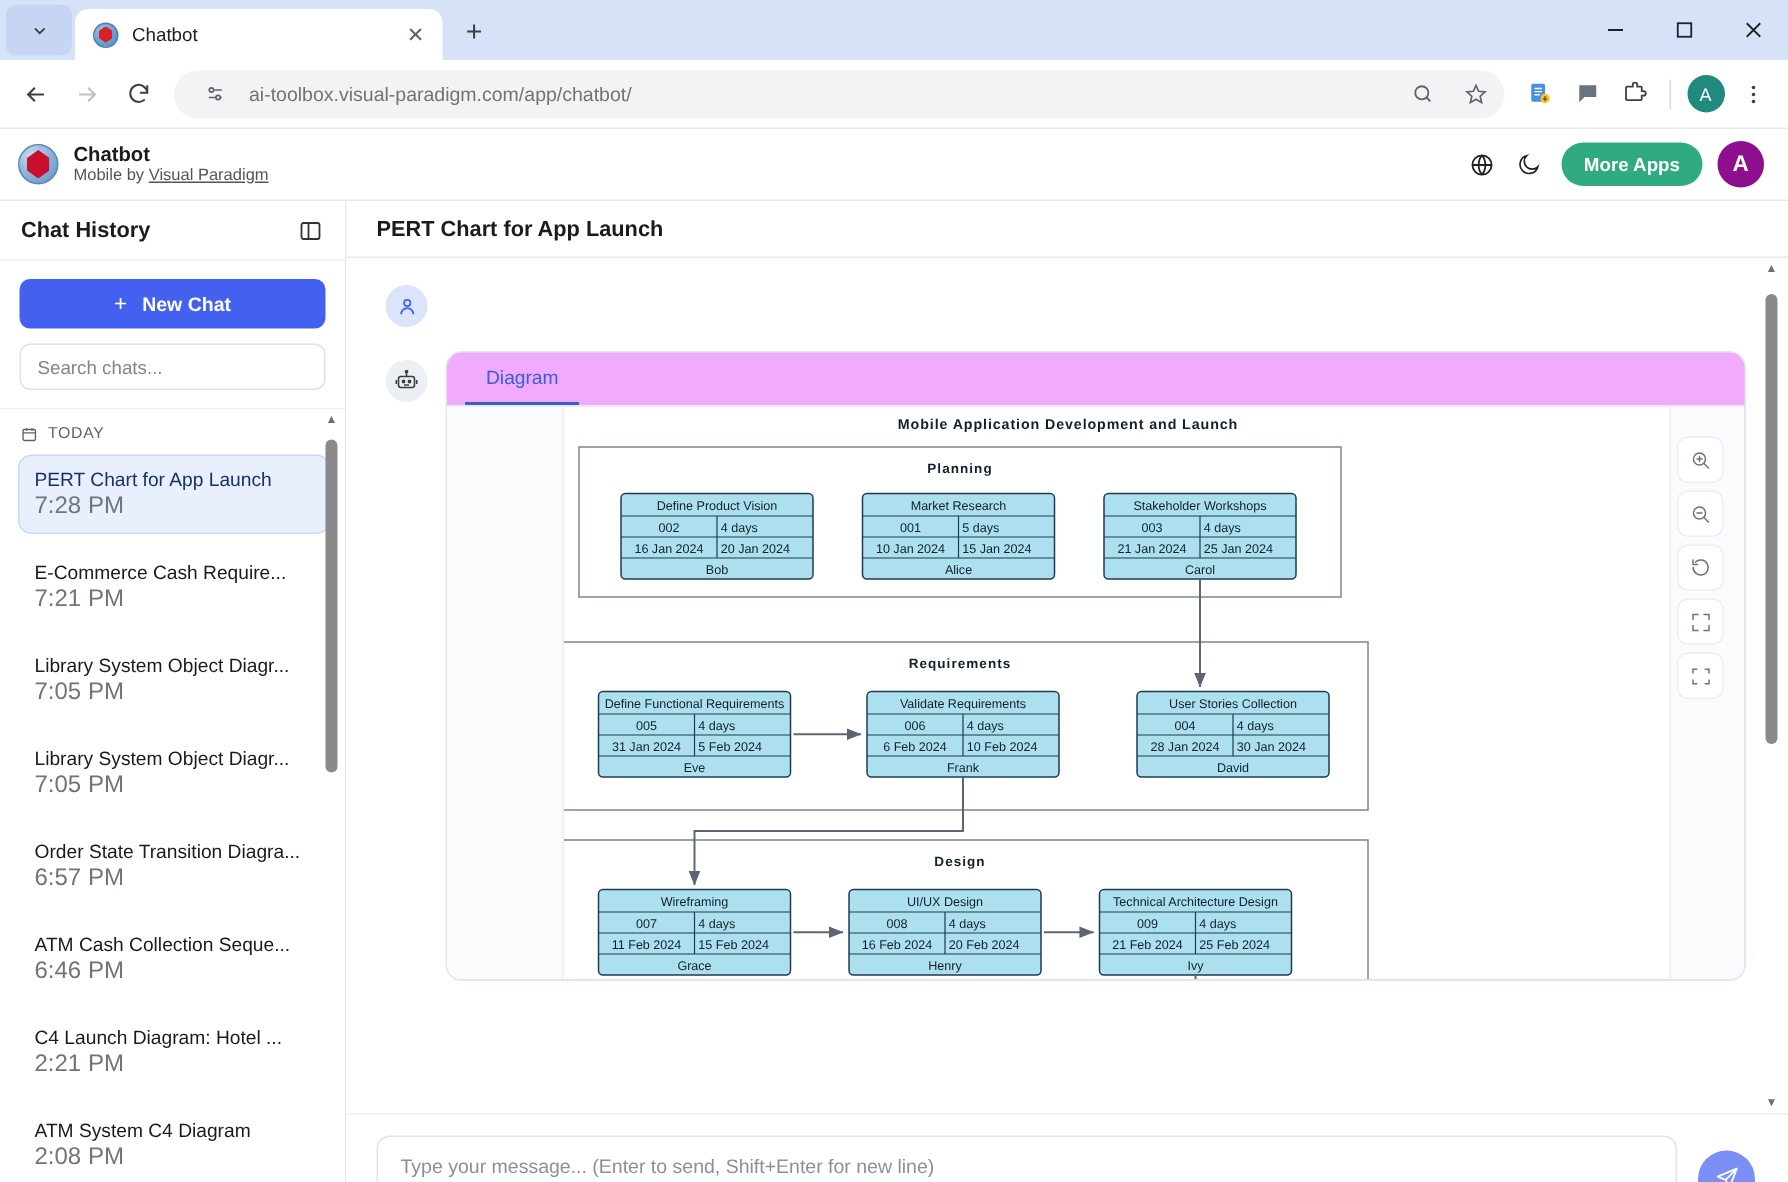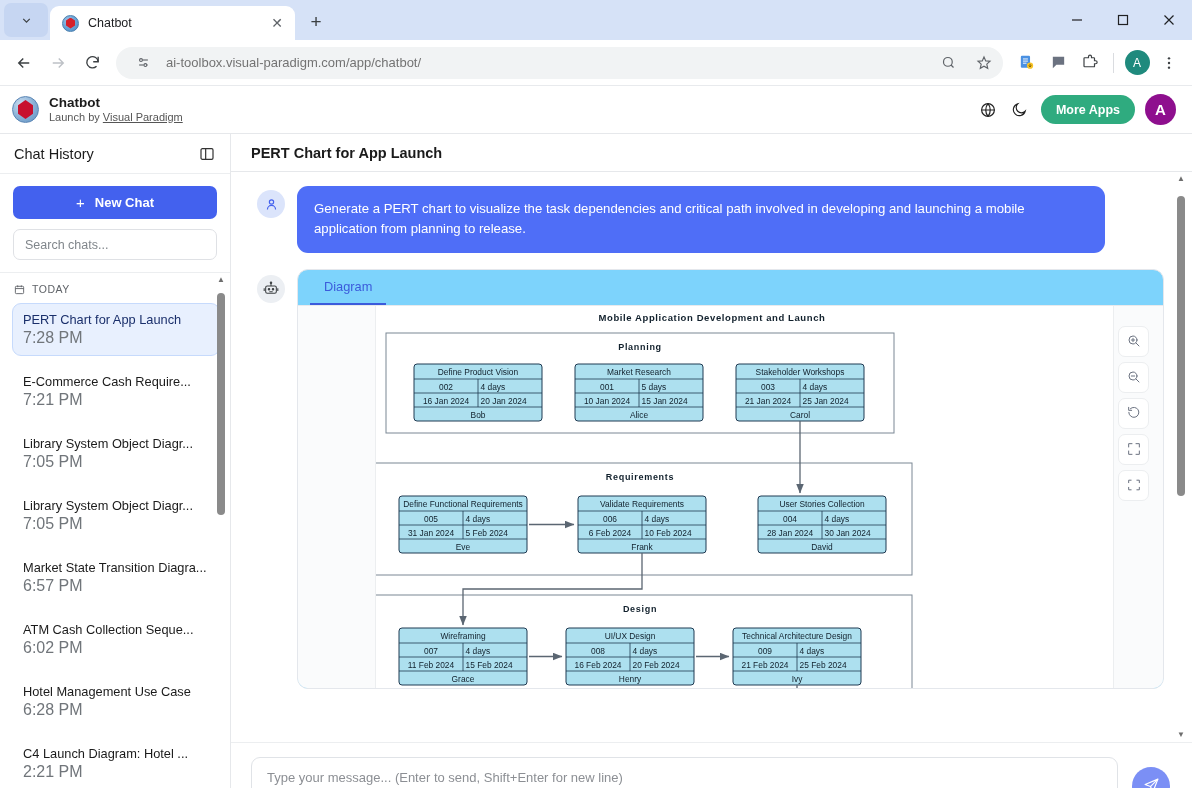--- a/index.html
+++ b/index.html
@@ -125,21 +125,21 @@
 
   
   .sidebar {
     width: 231px; flex: 0 0 231px; background: #fff;
     border-right: 1px solid #e6e8eb; display: flex; flex-direction: column;
   }
   .sb-head {
     height: 40px; display: flex; align-items: center;
     padding: 0 12px 0 14px; border-bottom: 1px solid #eceef0;
   }
-  .sb-head-title { font-size: 14.5px; font-weight: normal; color: #1b1b1b; }
+  .sb-head-title { font-size: 14.5px; font-weight: bold; color: #1b1b1b; }
   .sb-collapse { margin-left: auto; width: 22px; height: 22px; display:flex;align-items:center;justify-content:center; color:#333; }
   .sb-top { padding: 12px 13px 12px; border-bottom: 1px solid #eceef0; }
   .new-chat {
     width: 100%; height: 33px; background: #4361ee; color: #fff;
     border: none; border-radius: 7px; font-size: 13px; font-weight: bold;
     cursor: pointer; display: flex; align-items: center; justify-content: center; gap: 10px;
   }
   .new-chat .plus { font-size: 15px; font-weight: normal; }
   .search-chats {
     margin-top: 10px; width: 100%; height: 31px; border: 1px solid #dfe1e5;
@@ -202,21 +202,21 @@
   }
 
   .assistant-row { display: flex; gap: 12px; align-items: flex-start; margin-top: 16px; }
   .bot-avatar {
     width: 28px; height: 28px; border-radius: 50%; background: #eceff3;
     display: flex; align-items: center; justify-content: center;
     flex: 0 0 28px; margin-top: 6px; color: #3c4043;
   }
   .artifact {
     flex: 1; border: 1px solid #e4e7ec; border-radius: 11px;
-    background: #7dd3fc; overflow: hidden; min-width: 0; position: relative;
+    background: #f0abfc; overflow: hidden; min-width: 0; position: relative;
   }
   .artifact-tabs {
     display: flex; gap: 4px; padding: 0 12px; border-bottom: 1px solid #e8eaed;
     height: 36px; align-items: stretch;
   }
   .atab {
     display: flex; align-items: center; padding: 0 14px; font-size: 12.8px;
     color: #5f6368; cursor: pointer; border-bottom: 2px solid transparent;
   }
   .atab.active { color: #3b5bdb; border-bottom-color: #3b5bdb; font-weight: 500; }
@@ -362,21 +362,21 @@
   </div>
 </div>
 
 <div class="app-header">
   <span class="app-logo">
     <span class="g"></span>
       <span class="d"></span>
   </span>
   <div class="app-brand">
     <div class="app-brand-title">Chatbot</div>
-    <div class="app-brand-sub"><span>Launch by </span><u>Visual Paradigm</u></div>
+    <div class="app-brand-sub"><span>Mobile by </span><u>Visual Paradigm</u></div>
   </div>
   <div class="app-header-right">
     <span class="hdr-ico">
       <svg width="18" height="18" viewBox="0 0 24 24" fill="none" stroke="currentColor" stroke-width="1.6">
           <circle cx="12" cy="12" r="8.5"></circle>
           <path d="M3.5 12h17M12 3.5c4 4.5 4 12.5 0 17M12 3.5c-4 4.5-4 12.5 0 17"></path>
         </svg>
     </span>
     <span class="hdr-ico">
       <svg width="17" height="17" viewBox="0 0 24 24" fill="none" stroke="currentColor" stroke-width="1.6">
@@ -427,30 +427,26 @@
             </div>
             <div class="chat-item">
               <div class="chat-item-title">Library System Object Diagr...</div>
               <div class="chat-item-time">7:05 PM</div>
             </div>
             <div class="chat-item">
               <div class="chat-item-title">Library System Object Diagr...</div>
               <div class="chat-item-time">7:05 PM</div>
             </div>
             <div class="chat-item">
-              <div class="chat-item-title">Market State Transition Diagra...</div>
+              <div class="chat-item-title">Order State Transition Diagra...</div>
               <div class="chat-item-time">6:57 PM</div>
             </div>
             <div class="chat-item">
               <div class="chat-item-title">ATM Cash Collection Seque...</div>
-              <div class="chat-item-time">6:02 PM</div>
-            </div>
-            <div class="chat-item">
-              <div class="chat-item-title">Hotel Management Use Case</div>
-              <div class="chat-item-time">6:28 PM</div>
+              <div class="chat-item-time">6:46 PM</div>
             </div>
             <div class="chat-item">
               <div class="chat-item-title">C4 Launch Diagram: Hotel ...</div>
               <div class="chat-item-time">2:21 PM</div>
             </div>
             <div class="chat-item">
               <div class="chat-item-title">ATM System C4 Diagram</div>
               <div class="chat-item-time">2:08 PM</div>
             </div>
           </div>
@@ -473,21 +469,20 @@
     <div class="conversation">
       <div class="conv-inner">
 
         <div class="msg-user-row">
           <span class="msg-avatar">
             <svg width="15" height="15" viewBox="0 0 24 24" fill="none" stroke="currentColor" stroke-width="1.9">
                 <circle cx="12" cy="8" r="3.4"></circle>
                 <path d="M5.5 20a6.5 6.5 0 0113 0"></path>
               </svg>
           </span>
-          <div class="msg-bubble">Generate a PERT chart to visualize the task dependencies and critical path involved in developing and launching a mobile application from planning to release.</div>
         </div>
 
         <div class="assistant-row">
           <span class="bot-avatar">
             <svg width="16" height="16" viewBox="0 0 24 24" fill="none" stroke="currentColor" stroke-width="1.6">
                 <rect x="4" y="7.5" width="16" height="11" rx="2.4"></rect>
                 <path d="M12 3v4.5"></path>
                 <circle cx="12" cy="2.6" r="1.1" fill="currentColor"></circle>
                 <circle cx="9" cy="12.5" r="1.1" fill="currentColor"></circle>
                 <circle cx="15" cy="12.5" r="1.1" fill="currentColor"></circle>

